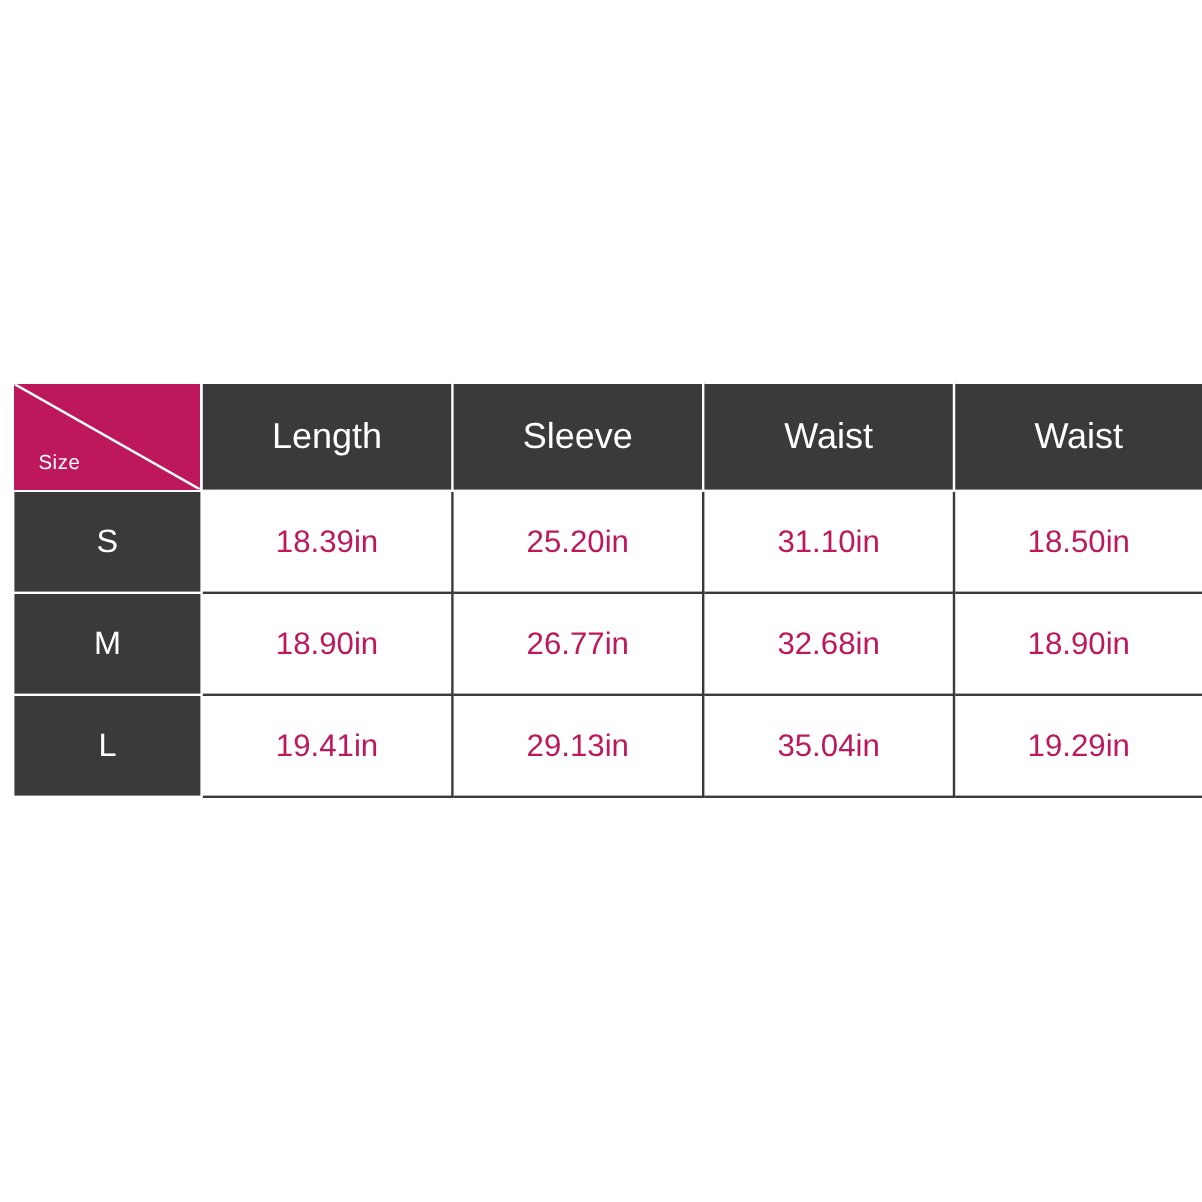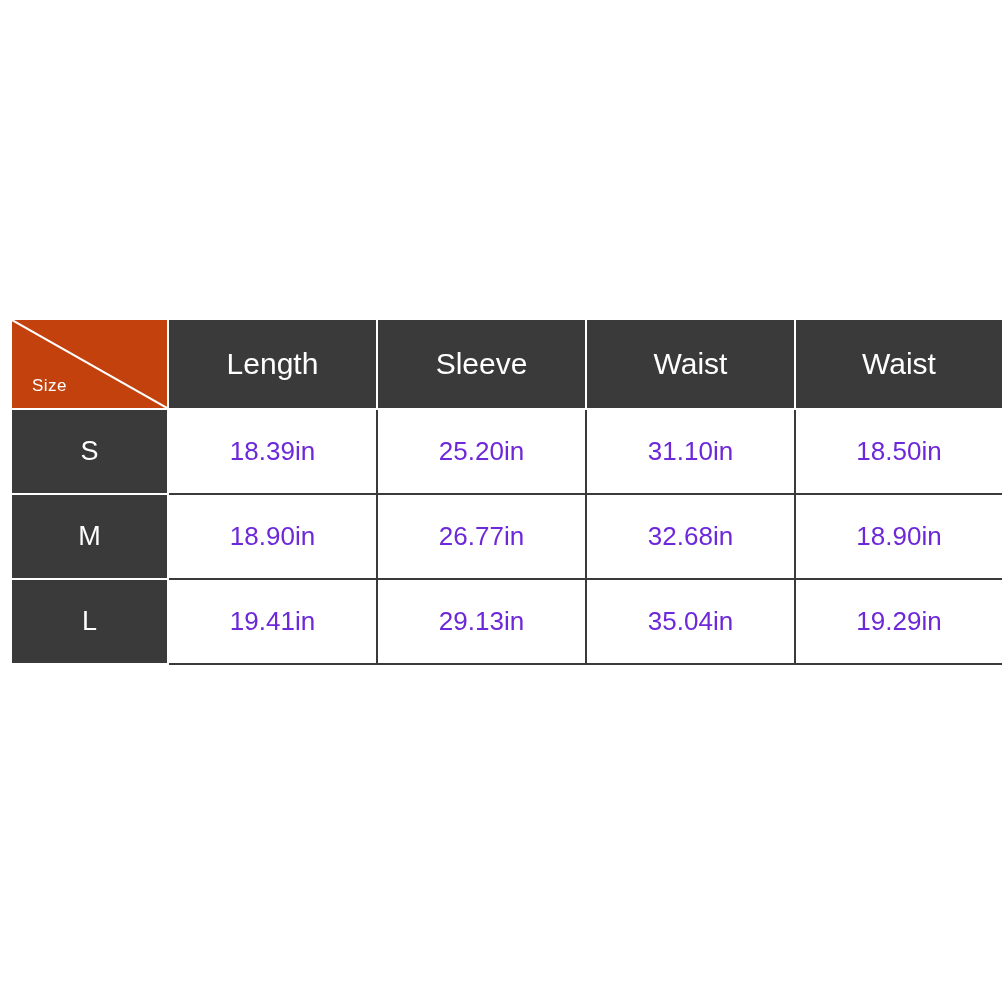--- a/index.html
+++ b/index.html
@@ -27,21 +27,21 @@
   }
   table.size-table td,
   table.size-table th {
     border: 2px solid #ffffff;
     padding: 0;
     margin: 0;
   }
   .corner-cell {
     width: 155px;
     height: 88px;
-    background: #c2410c;
+    background: #be185d;
     position: relative;
     vertical-align: top;
   }
   .corner-cell .diag {
     position: absolute;
     left: 0;
     top: 0;
     width: 100%;
     height: 100%;
     display: block;
@@ -68,21 +68,21 @@
     height: 83px;
     background: #3a3a3a;
     color: #ffffff;
     font-size: 27px;
     text-align: center;
     vertical-align: middle;
   }
   .data-cell {
     height: 83px;
     background: #ffffff;
-    color: #6d28d9;
+    color: #be185d;
     font-size: 26px;
     text-align: center;
     vertical-align: middle;
     border-left: 2px solid #3a3a3a !important;
     border-right: 2px solid #3a3a3a !important;
     border-top: 2px solid #3a3a3a !important;
     border-bottom: 2px solid #3a3a3a !important;
   }
   tr.data-row td.row-head {
     border: 2px solid #ffffff;

